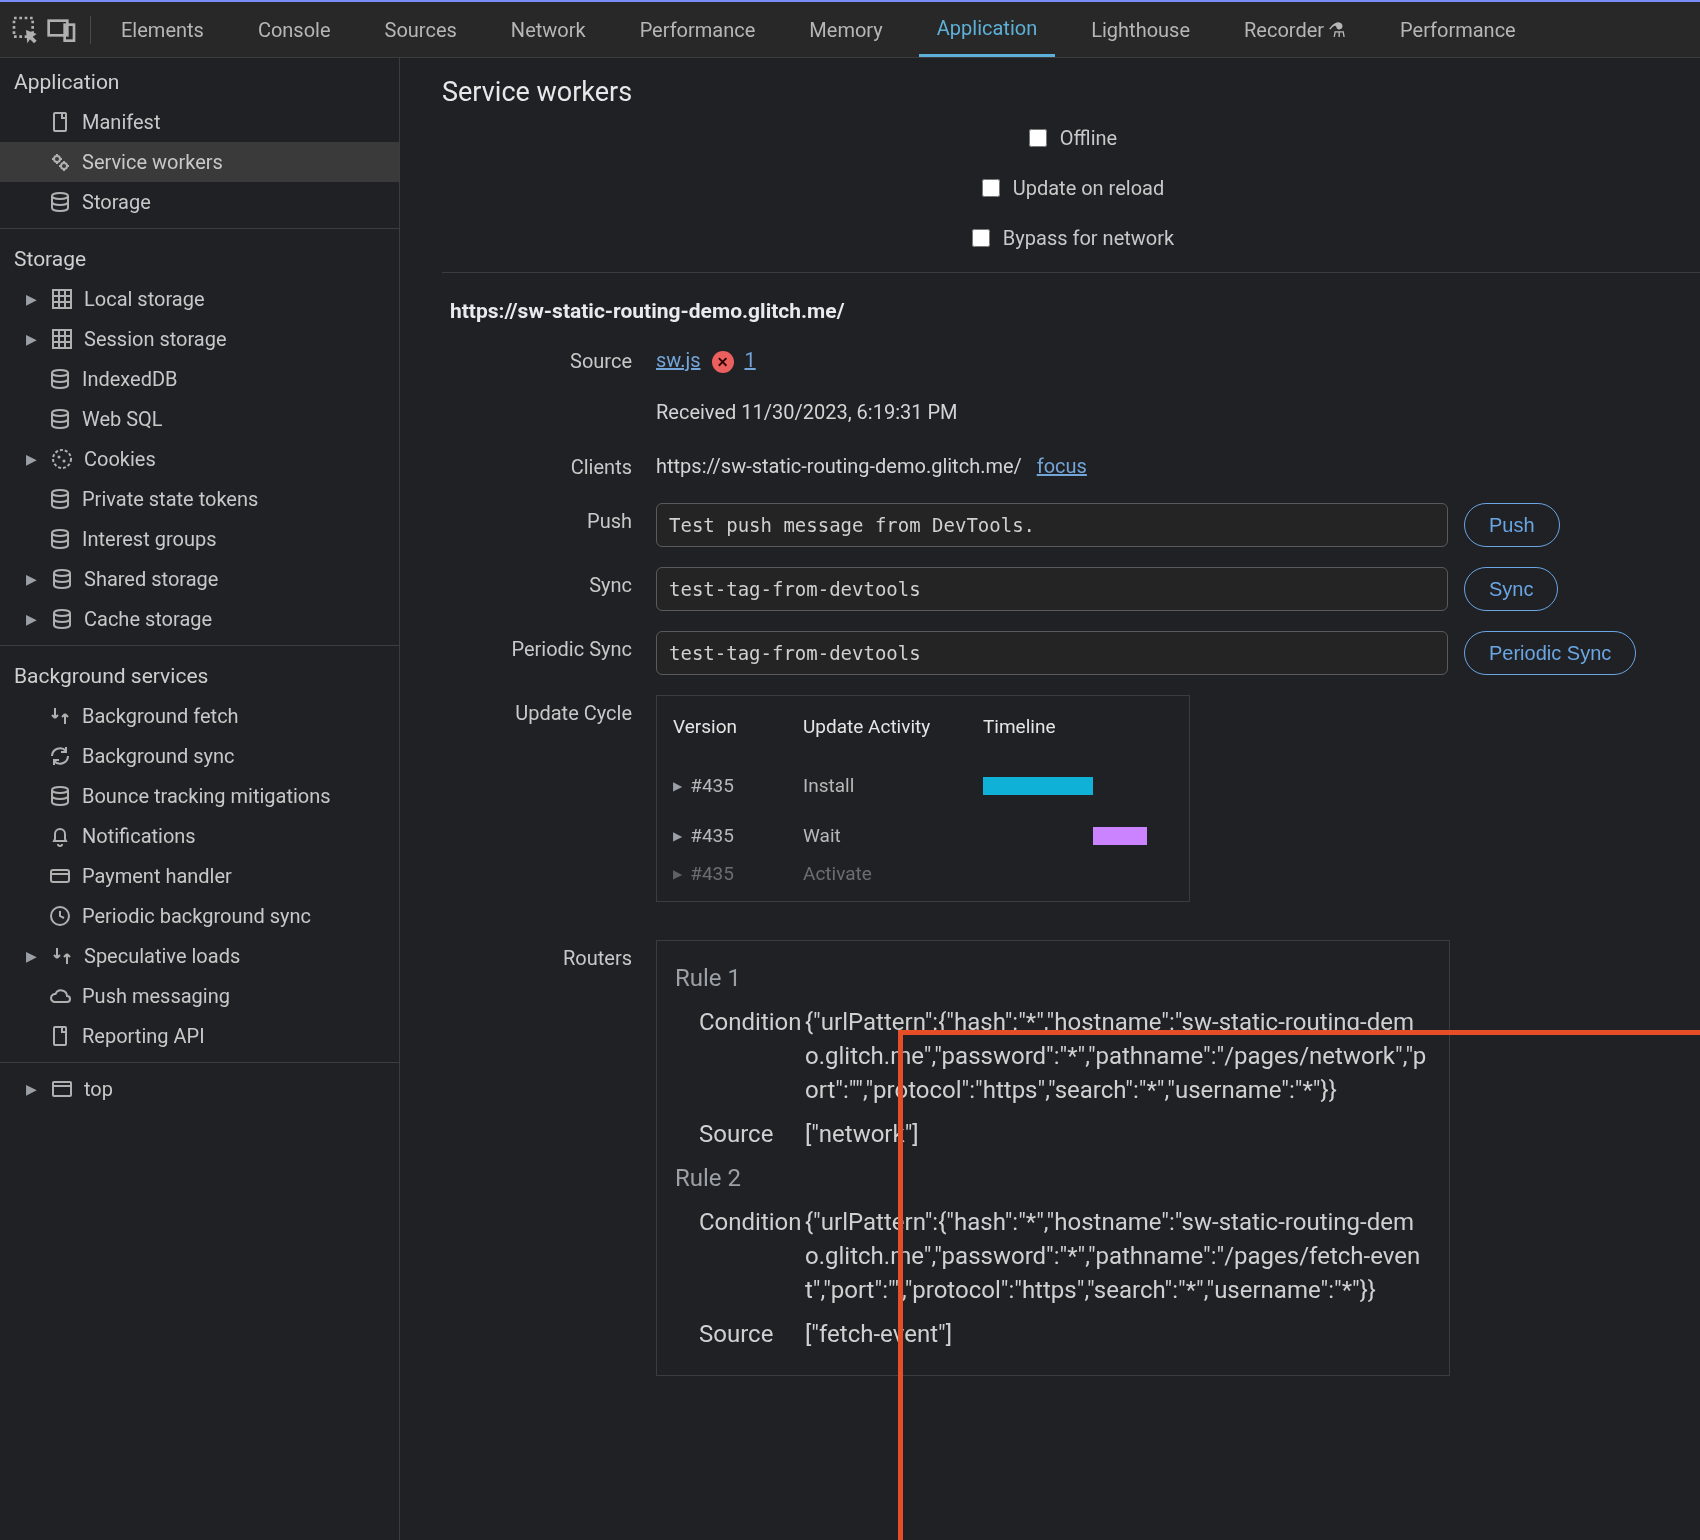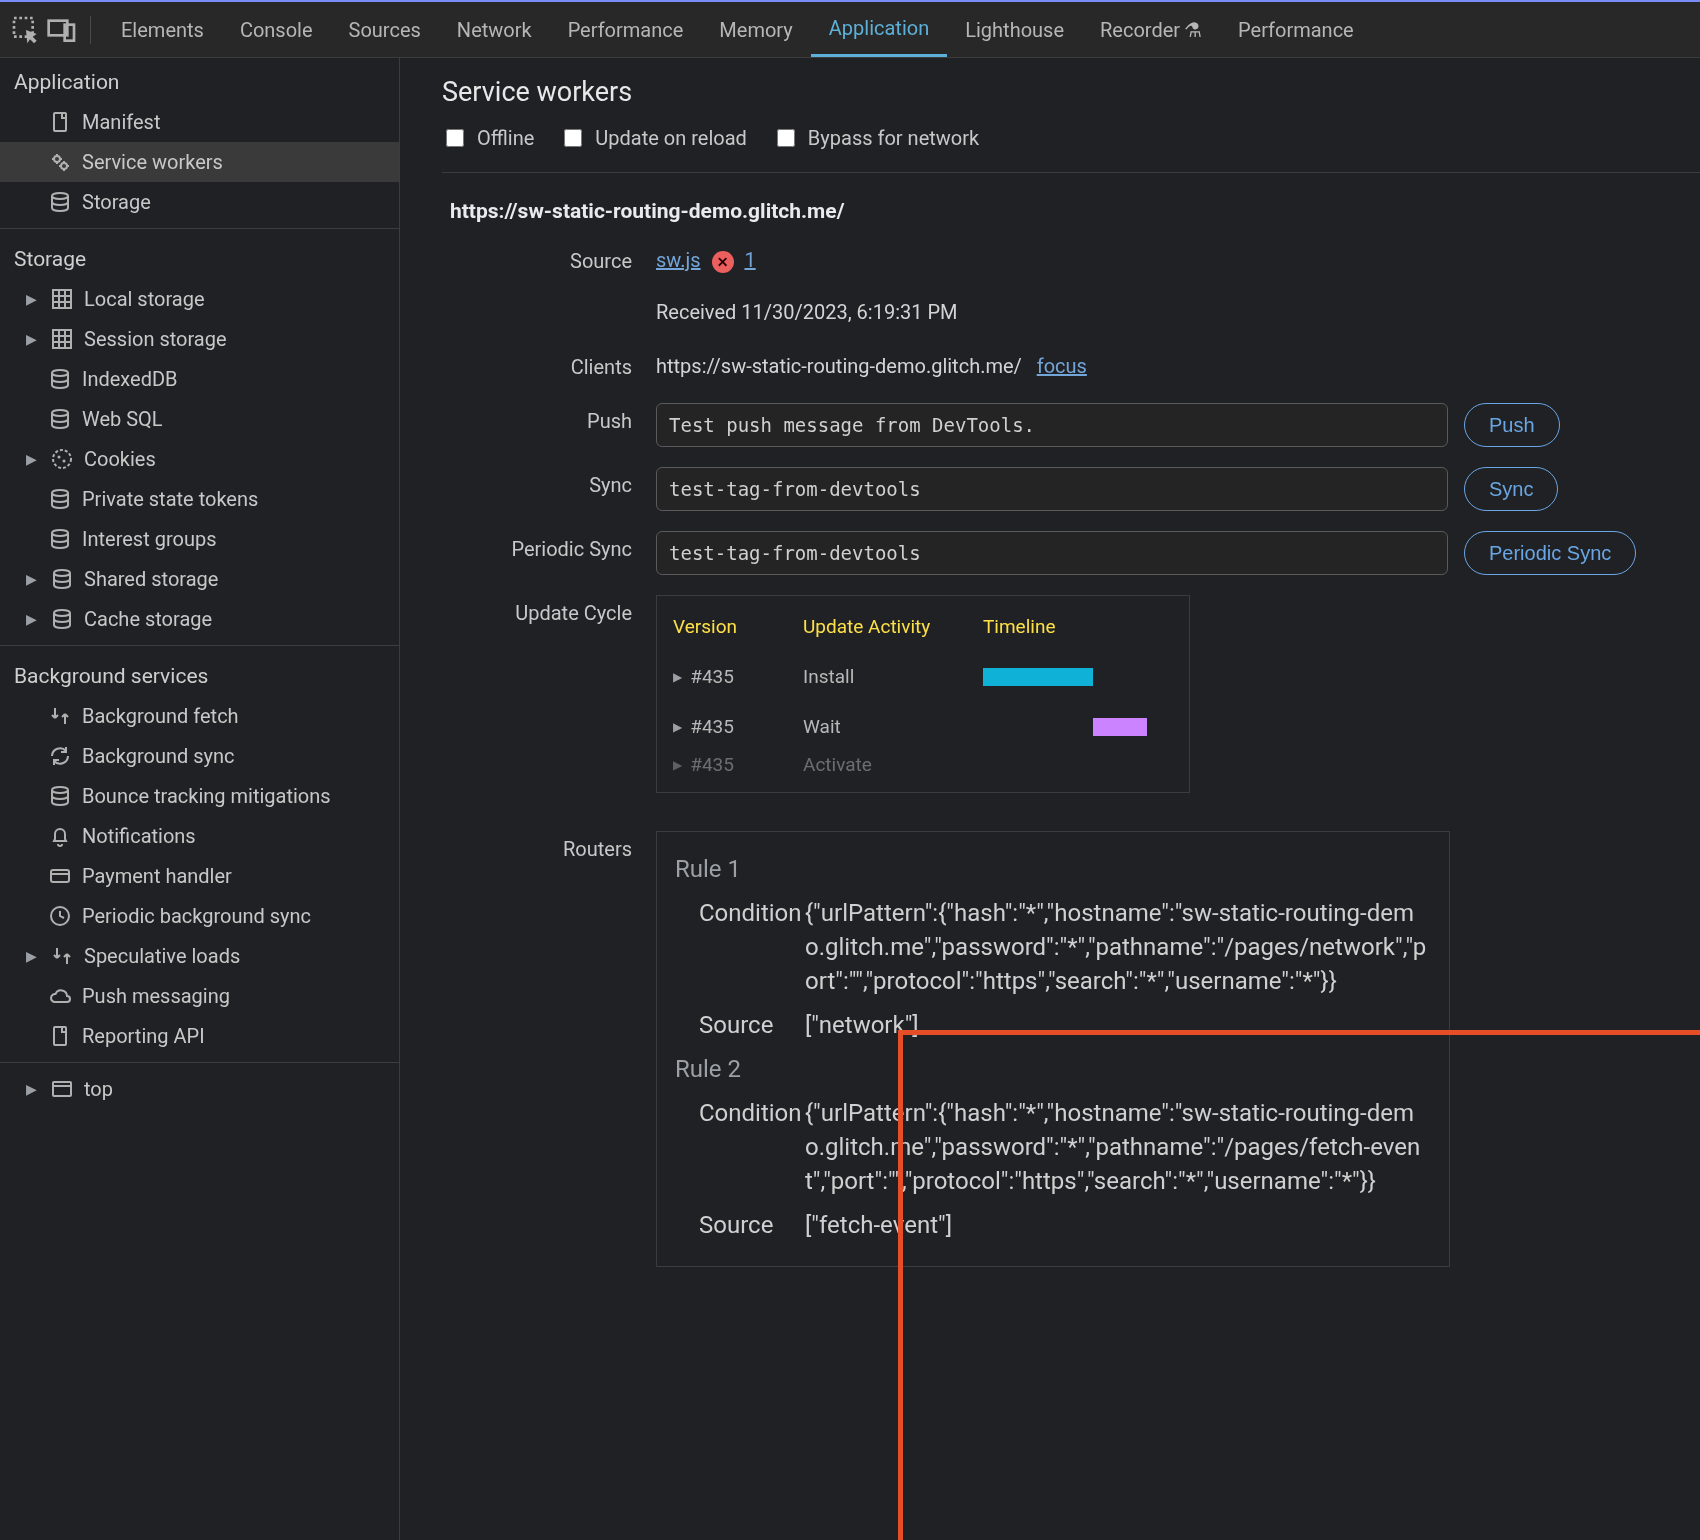--- a/index.html
+++ b/index.html
@@ -80,21 +80,21 @@
   .divider{height:1px;background:var(--border);margin:6px 0;}
   
   .main{
     flex:1;
     overflow:auto;
     position:relative;
     background:var(--bg);
   }
   .main-inner{padding:18px 0 0 42px;}
   h1.title{font-size:27px;font-weight:400;color:#e8e8e8;margin:0 0 18px 0;}
-  .checkrow{display:flex;gap:26px;align-items:center;padding-bottom:22px;border-bottom:1px solid var(--border);margin-right:0;}
+  .checkrow{display:flex;gap:26px;align-items:center;padding-bottom:22px;border-bottom:1px solid var(--border);margin-right:0;flex-direction:column;}
   .chk{display:flex;align-items:center;gap:10px;color:#c8c8c8;}
   .chk input{width:18px;height:18px;accent-color:#666;}
   .origin{font-weight:700;font-size:21px;padding:26px 0 10px 8px;}
   
   .row{display:flex;align-items:flex-start;gap:24px;padding:10px 0;}
   .row .label{width:190px;text-align:right;color:#c8c8c8;font-size:20px;padding-top:6px;}
   .row .value{flex:1;color:#d4d4d4;font-size:20px;line-height:34px;}
   a.link{color:var(--link);text-decoration:underline;cursor:pointer;}
   .badge-num{color:var(--link);text-decoration:underline;}
   .err-icon{display:inline-flex;width:22px;height:22px;border-radius:50%;background:var(--badge-red);color:#2a0000;align-items:center;justify-content:center;font-size:14px;font-weight:900;vertical-align:middle;margin:0 6px;}
@@ -122,21 +122,21 @@
     margin-left:16px;
   }
   
   .cyclebox{
     border:1px solid var(--border);
     width:534px;
     padding:14px 16px;
     font-size:19px;
     color:#b8b8b8;
   }
-  .cyclebox .hdr{display:flex;gap:20px;color:#fde047;margin-bottom:8px;}
+  .cyclebox .hdr{display:flex;gap:20px;color:#e5e5e5;margin-bottom:17px;}
   .cyclebox .hdr span:nth-child(1){width:110px;}
   .cyclebox .hdr span:nth-child(2){width:160px;}
   .crow{display:flex;align-items:center;gap:20px;height:50px;}
   .crow .c1{width:110px;display:flex;align-items:center;gap:8px;}
   .crow .c2{width:160px;}
   .crow .tl{height:18px;}
   .tl.install{background:#0fb1d6;width:110px;}
   .tl.wait{background:var(--purple);width:54px;margin-left:110px;}
   
   .routers-frame{
@@ -168,21 +168,21 @@
         <path d="M12 12l8 3-3 2 3 3-2 2-3-3-2 3z" fill="#b0b0b0" stroke="none"></path>
       </svg>
   </div>
   <div class="tb-icon">
     <svg viewBox="0 0 24 24" fill="none" stroke="#b0b0b0" stroke-width="2">
         <rect x="2" y="5" width="14" height="11"></rect>
         <rect x="14" y="8" width="7" height="12"></rect>
       </svg>
   </div>
   <div class="tb-sep"></div>
-  <div id="tabs" style="display: flex; height: 100%;">
+  <div id="tabs" style="display: flex; height: 100%; gap: 18px;">
       <div class="tab">Elements</div>
       <div class="tab">Console</div>
       <div class="tab">Sources</div>
       <div class="tab">Network</div>
       <div class="tab">Performance</div>
       <div class="tab">Memory</div>
       <div class="tab active">Application</div>
       <div class="tab">Lighthouse</div>
       <div class="tab">Recorder<span style="margin-left: 4px;"> ⚗</span></div>
       <div class="tab">Performance</div>

